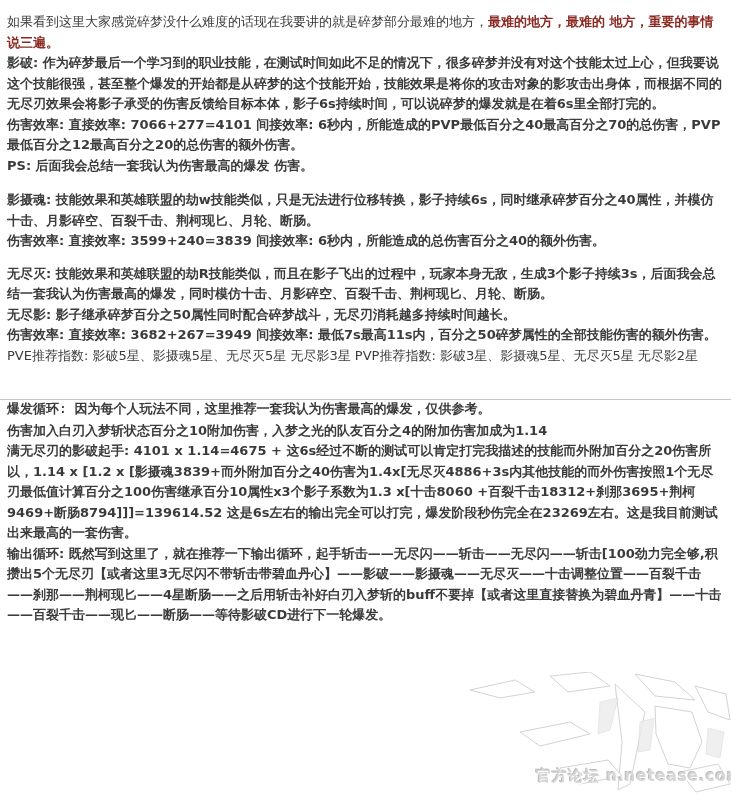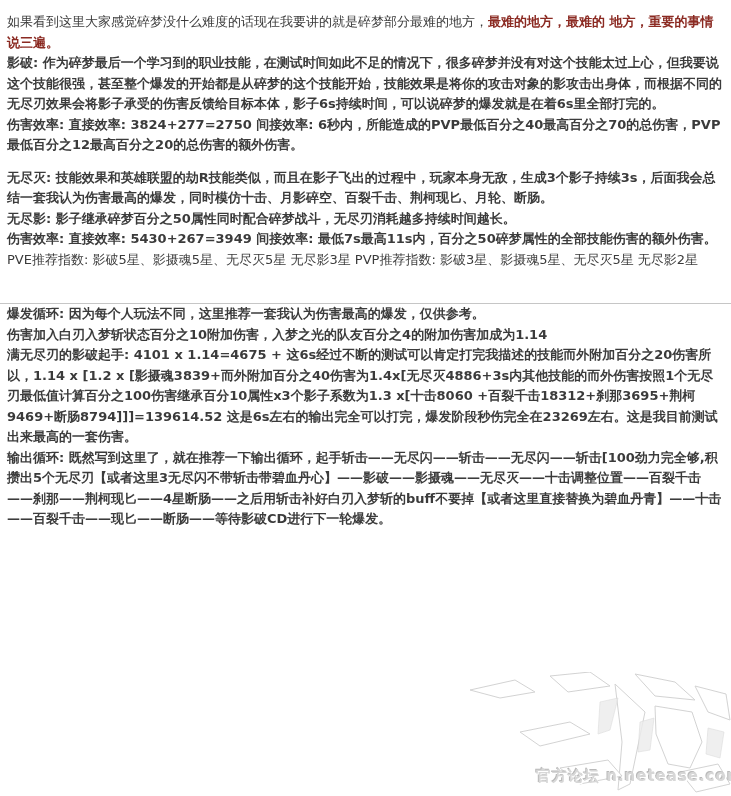--- a/index.html
+++ b/index.html
@@ -29,21 +29,21 @@
   .blk-wujinmie   { margin-top: 12px; }
   .blk-wujinying  { margin-top: 0; }
   .ratings        { margin-top: 14px; font-weight: normal; }
   .divider {
     margin-top: 33px;
     height: 0;
     border-top: 1px solid #c6c6c6;
     margin-left: -7px;
     margin-right: -6px;
   }
-  .burst-intro  { margin-top: 44px; font-weight: bold; }
+  .burst-intro  { margin-top: 44px; font-weight: bold; font-family: Liberation Mono, monospace; }
   .buff-note    { margin-top: 18px; font-weight: bold; }
   .calculation  { margin-top: 15px; font-weight: bold; }
   .rotation     { margin-top: 28px; font-weight: bold; }
 
   .watermark {
     position: absolute;
     left: 440px;
     top: 672px;
     width: 291px;
     height: 124px;
@@ -65,31 +65,36 @@
 </style>
 </head>
 <body>
 
 <div class="page">
 
   <p class="intro"><span>如果看到这里大家感觉碎梦没什么难度的话现在我要讲的就是碎梦部分最难的地方，</span><span class="em-red">最难的地方，最难的 地方，重要的事情说三遍。</span></p>
 
   <div class="blk blk-yingpo">
     <p>影破: 作为碎梦最后一个学习到的职业技能，在测试时间如此不足的情况下，很多碎梦并没有对这个技能太过上心，但我要说这个技能很强，甚至整个爆发的开始都是从碎梦的这个技能开始，技能效果是将你的攻击对象的影攻击出身体，而根据不同的无尽刃效果会将影子承受的伤害反馈给目标本体，影子6s持续时间，可以说碎梦的爆发就是在着6s里全部打完的。</p>
-    <p>伤害效率: 直接效率: 3824+277=2750 间接效率: 6秒内，所能造成的PVP最低百分之40最高百分之70的总伤害，PVP最低百分之12最高百分之20的总伤害的额外伤害。</p>
+    <p>伤害效率: 直接效率: 7066+277=4101 间接效率: 6秒内，所能造成的PVP最低百分之40最高百分之70的总伤害，PVP最低百分之12最高百分之20的总伤害的额外伤害。</p>
+    <p>PS: 后面我会总结一套我认为伤害最高的爆发 伤害。</p>
   </div>
 
+  <div class="blk blk-yingshehun">
+    <p>影摄魂: 技能效果和英雄联盟的劫w技能类似，只是无法进行位移转换，影子持续6s，同时继承碎梦百分之40属性，并模仿十击、月影碎空、百裂千击、荆柯现匕、月轮、断肠。</p>
+    <p>伤害效率: 直接效率: 3599+240=3839 间接效率: 6秒内，所能造成的总伤害百分之40的额外伤害。</p>
+  </div>
 
   <div class="blk blk-wujinmie">
     <p>无尽灭: 技能效果和英雄联盟的劫R技能类似，而且在影子飞出的过程中，玩家本身无敌，生成3个影子持续3s，后面我会总结一套我认为伤害最高的爆发，同时模仿十击、月影碎空、百裂千击、荆柯现匕、月轮、断肠。</p>
   </div>
 
   <div class="blk blk-wujinying">
     <p>无尽影: 影子继承碎梦百分之50属性同时配合碎梦战斗，无尽刃消耗越多持续时间越长。</p>
-    <p>伤害效率: 直接效率: 5430+267=3949 间接效率: 最低7s最高11s内，百分之50碎梦属性的全部技能伤害的额外伤害。</p>
+    <p>伤害效率: 直接效率: 3682+267=3949 间接效率: 最低7s最高11s内，百分之50碎梦属性的全部技能伤害的额外伤害。</p>
   </div>
 
   <p class="ratings">PVE推荐指数: 影破5星、影摄魂5星、无尽灭5星 无尽影3星 PVP推荐指数: 影破3星、影摄魂5星、无尽灭5星  无尽影2星</p>
 
   <div class="divider"></div>
 
   <p class="burst-intro">爆发循环: 因为每个人玩法不同，这里推荐一套我认为伤害最高的爆发，仅供参考。</p>
 
   <p class="buff-note">伤害加入白刃入梦斩状态百分之10附加伤害，入梦之光的队友百分之4的附加伤害加成为1.14</p>
 

